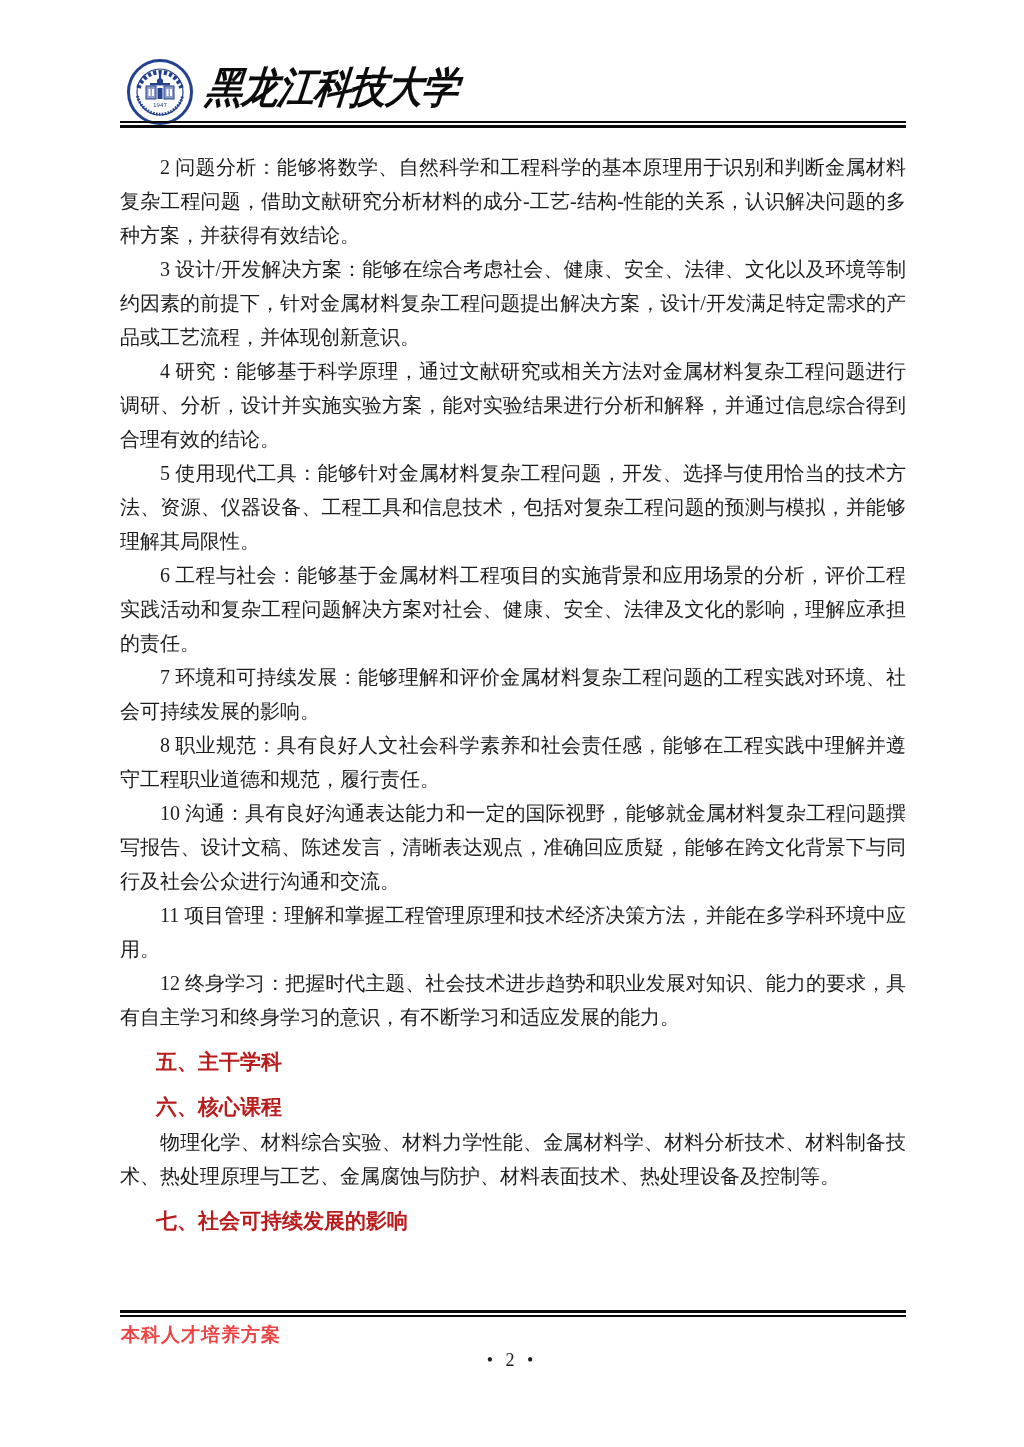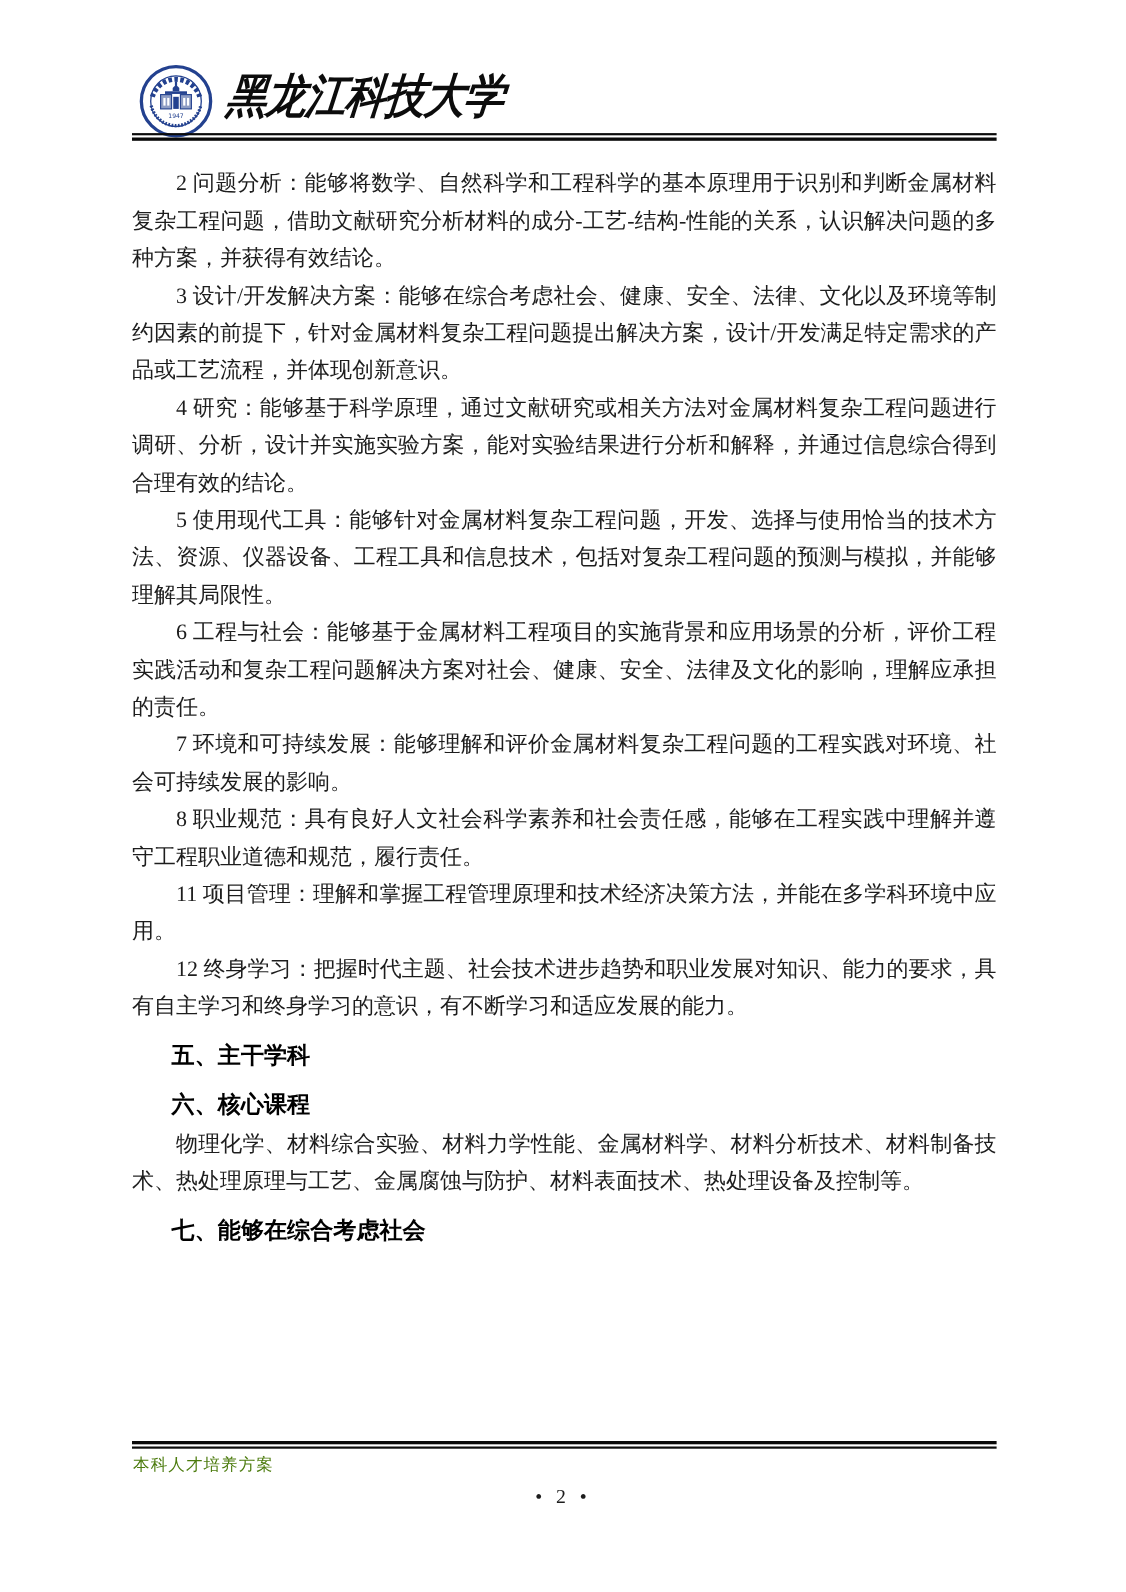--- a/index.html
+++ b/index.html
@@ -73,31 +73,32 @@
     text-indent: 2em;
     color: #1d1d1d;
   }
   .section-heading {
     margin: 11px 0 1px 0;
     padding-left: 36px;
     font-family: "Liberation Sans", "DejaVu Sans", sans-serif;
     font-size: 21px;
     font-weight: bold;
     line-height: 34px;
-    color: #000000;
+    color: #b91c1c;
   }
 
   
   .footer-label {
     position: absolute;
     top: 1322px;
     left: 121px;
-    font-size: 15px;
-    color: #4d7c0f;
+    font-size: 19px;
+    color: #ef4444;
     letter-spacing: 1px;
+    font-weight: bold;
   }
   .page-number {
     position: absolute;
     top: 1350px;
     left: 0;
     width: 100%;
     text-align: center;
     font-size: 18px;
     color: #1d1d1d;
     letter-spacing: 4px;
@@ -141,29 +142,30 @@
   </div>
 
   <div class="content">
     <p class="body-para">2 问题分析：能够将数学、自然科学和工程科学的基本原理用于识别和判断金属材料复杂工程问题，借助文献研究分析材料的成分-工艺-结构-性能的关系，认识解决问题的多种方案，并获得有效结论。</p>
     <p class="body-para">3 设计/开发解决方案：能够在综合考虑社会、健康、安全、法律、文化以及环境等制约因素的前提下，针对金属材料复杂工程问题提出解决方案，设计/开发满足特定需求的产品或工艺流程，并体现创新意识。</p>
     <p class="body-para">4 研究：能够基于科学原理，通过文献研究或相关方法对金属材料复杂工程问题进行调研、分析，设计并实施实验方案，能对实验结果进行分析和解释，并通过信息综合得到合理有效的结论。</p>
     <p class="body-para">5 使用现代工具：能够针对金属材料复杂工程问题，开发、选择与使用恰当的技术方法、资源、仪器设备、工程工具和信息技术，包括对复杂工程问题的预测与模拟，并能够理解其局限性。</p>
     <p class="body-para">6 工程与社会：能够基于金属材料工程项目的实施背景和应用场景的分析，评价工程实践活动和复杂工程问题解决方案对社会、健康、安全、法律及文化的影响，理解应承担的责任。</p>
     <p class="body-para">7 环境和可持续发展：能够理解和评价金属材料复杂工程问题的工程实践对环境、社会可持续发展的影响。</p>
     <p class="body-para">8 职业规范：具有良好人文社会科学素养和社会责任感，能够在工程实践中理解并遵守工程职业道德和规范，履行责任。</p>
+    <p class="body-para">10 沟通：具有良好沟通表达能力和一定的国际视野，能够就金属材料复杂工程问题撰写报告、设计文稿、陈述发言，清晰表达观点，准确回应质疑，能够在跨文化背景下与同行及社会公众进行沟通和交流。</p>
     <p class="body-para">11 项目管理：理解和掌握工程管理原理和技术经济决策方法，并能在多学科环境中应用。</p>
     <p class="body-para">12 终身学习：把握时代主题、社会技术进步趋势和职业发展对知识、能力的要求，具有自主学习和终身学习的意识，有不断学习和适应发展的能力。</p>
 
     <h2 class="section-heading">五、主干学科</h2>
 
     <h2 class="section-heading">六、核心课程</h2>
     <p class="body-para">物理化学、材料综合实验、材料力学性能、金属材料学、材料分析技术、材料制备技术、热处理原理与工艺、金属腐蚀与防护、材料表面技术、热处理设备及控制等。</p>
 
-    <h2 class="section-heading">七、能够在综合考虑社会</h2>
+    <h2 class="section-heading">七、社会可持续发展的影响</h2>
   </div>
 
   <div class="rule footer-rule">
     <div class="thick"></div>
       <div class="gap"></div>
       <div class="thin"></div>
   </div>
   <div class="footer-label">本科人才培养方案</div>
   <div class="page-number">• 2 •</div>
 

